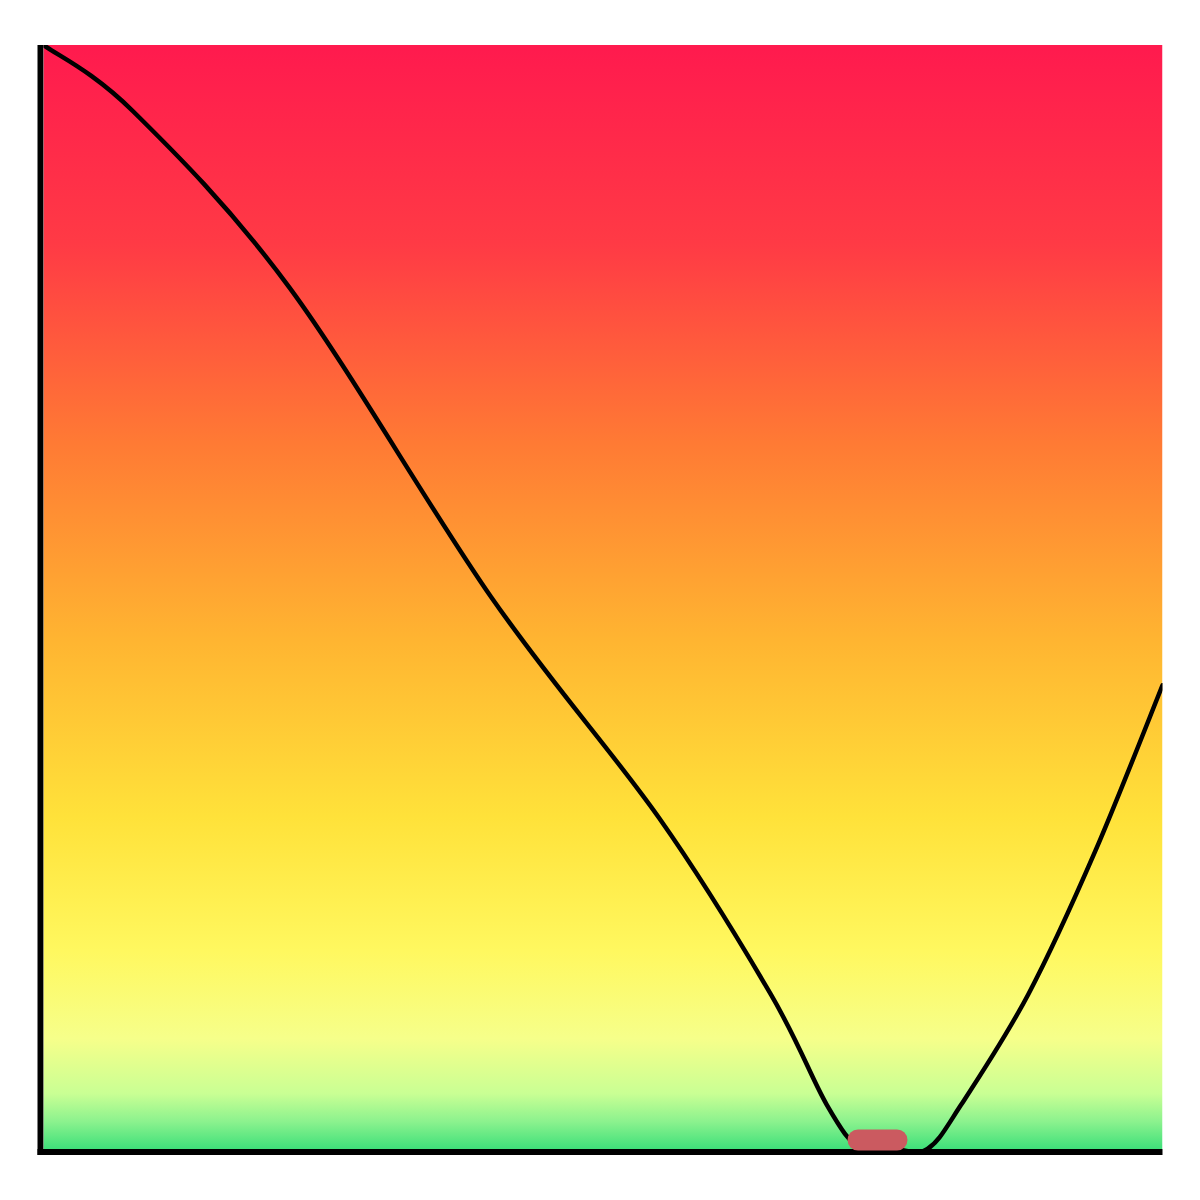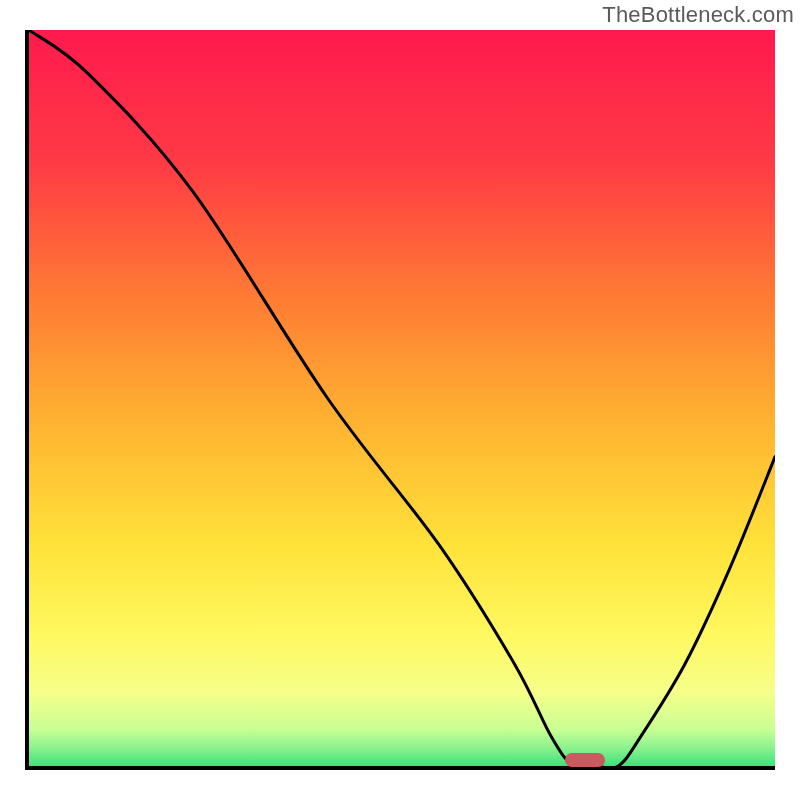--- a/index.html
+++ b/index.html
@@ -50,21 +50,20 @@
     height: 14px;
     border-radius: 7px;
     background: #cb5a60;
     z-index: 15;
   }
 </style>
 </head>
 <body>
 
 <div class="wrap">
-  <div class="watermark">TheBottleneck.com</div>
 
   <div class="axes-frame"></div>
 
   <svg class="plot" viewBox="0 0 746 736" preserveAspectRatio="none">
     <defs>
       <linearGradient id="bg-grad" x1="0" y1="0" x2="0" y2="1">
 
       <stop offset="0%" stop-color="#ff1a4e"></stop>
           <stop offset="18%" stop-color="#ff3a45"></stop>
           <stop offset="36%" stop-color="#ff7a34"></stop>

